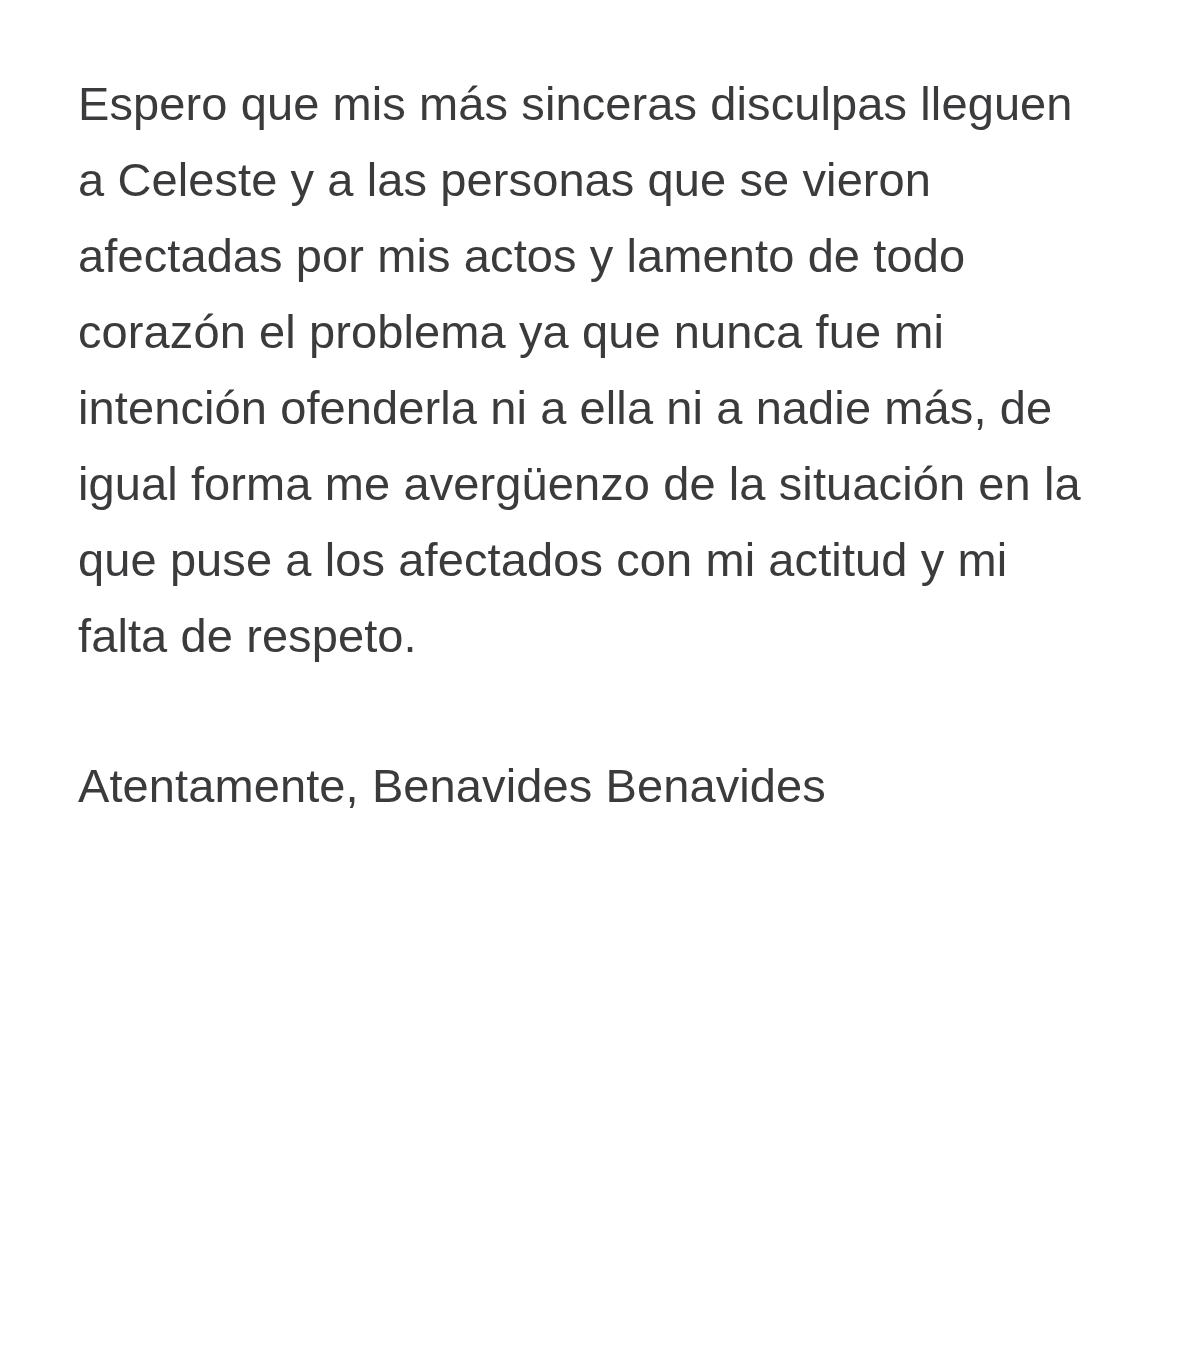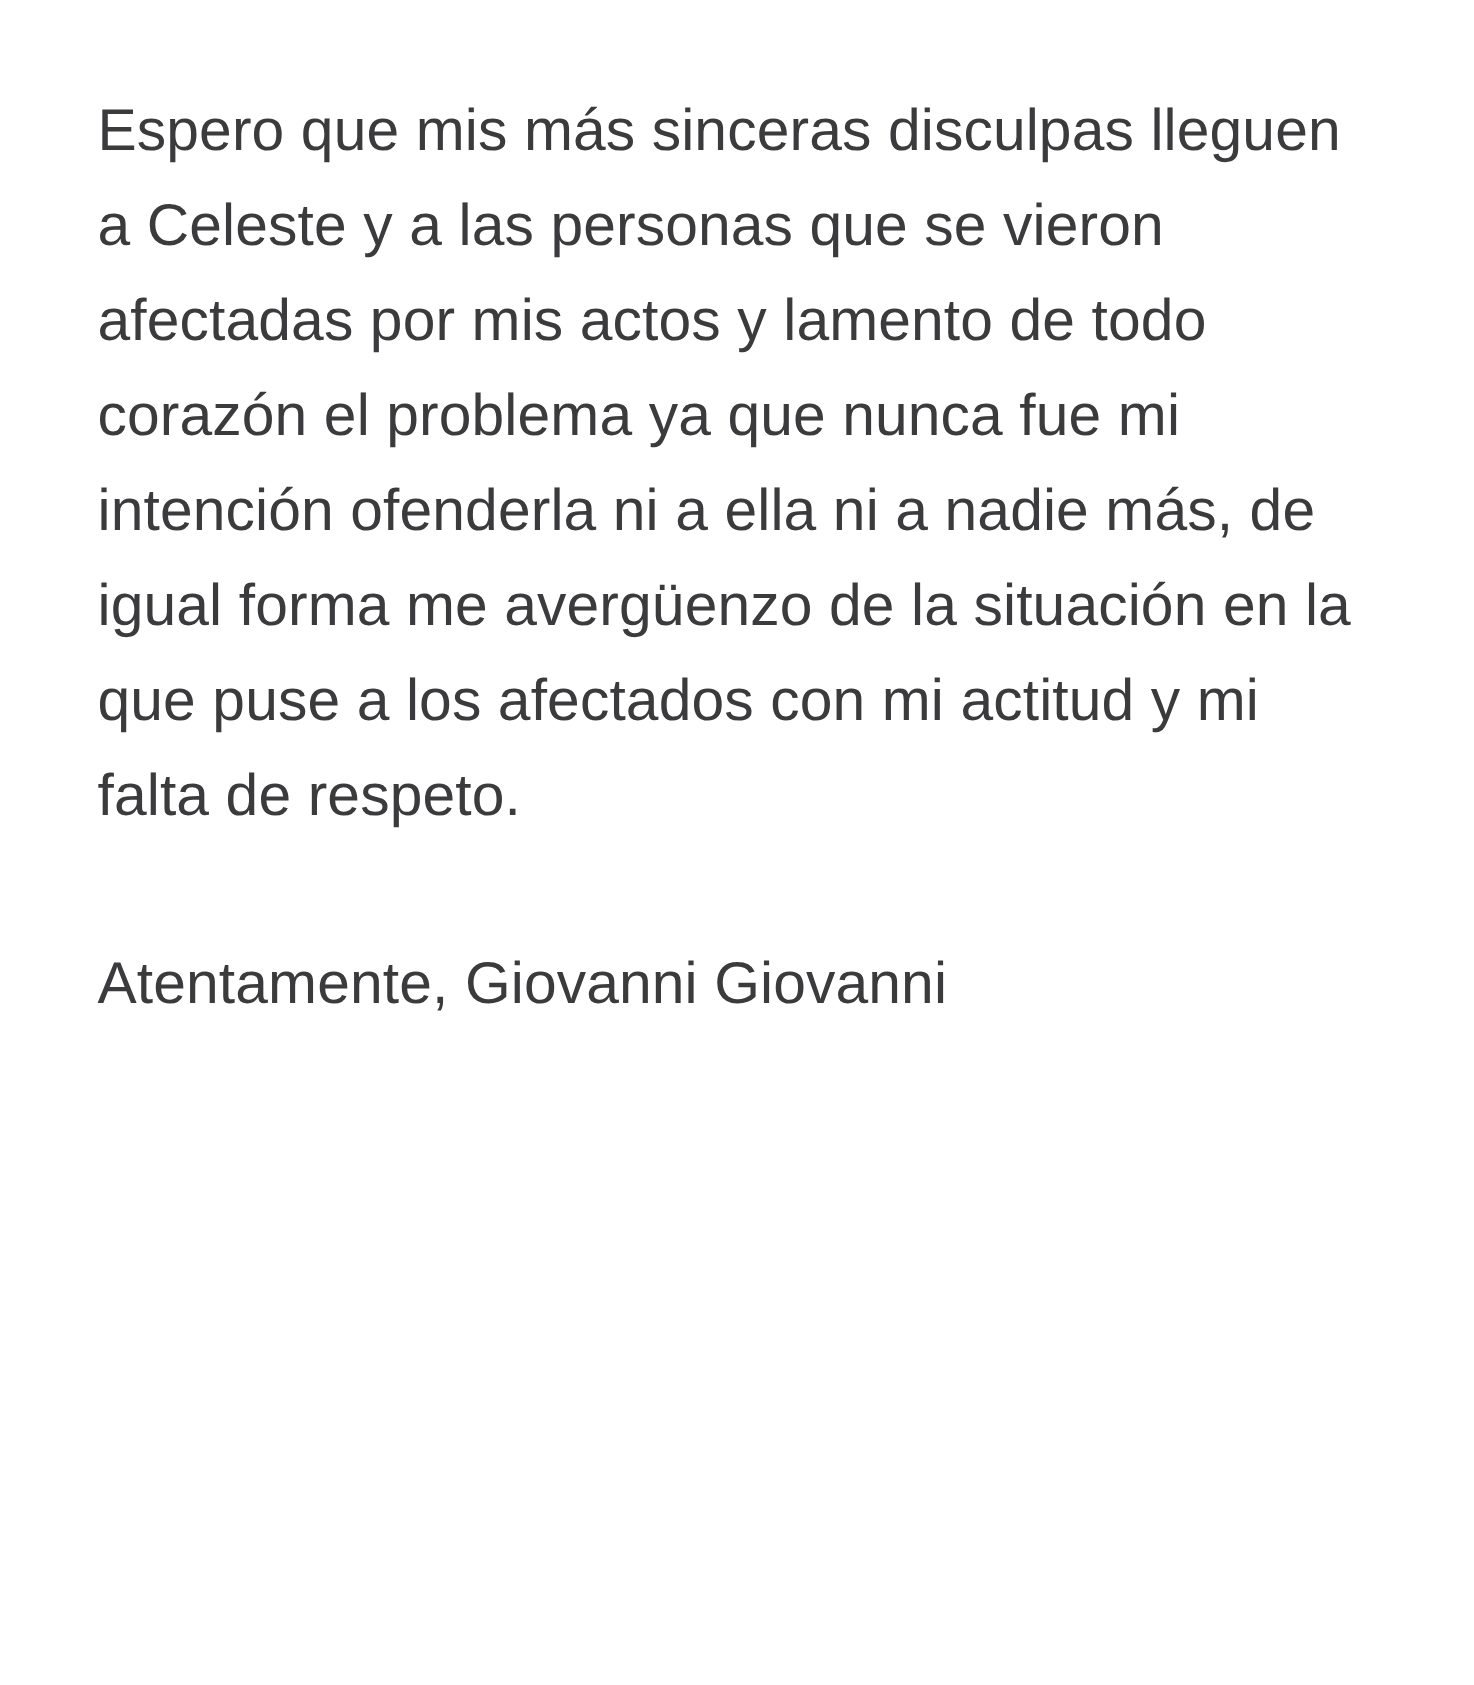--- a/index.html
+++ b/index.html
@@ -43,15 +43,15 @@
     line-height: 76px;
     letter-spacing: 0.1px;
   }
 </style>
 </head>
 <body>
 
 <div class="statement-card">
   <div class="statement-body">
     <p class="paragraph">Espero que mis más sinceras disculpas lleguen a Celeste y a las personas que se vieron afectadas por mis actos y lamento de todo corazón el problema ya que nunca fue mi intención ofenderla ni a ella ni a nadie más, de igual forma me avergüenzo de la situación en la que puse a los afectados con mi actitud y mi falta de respeto.</p>
-    <p class="signature">Atentamente, Giovanni Giovanni</p>
+    <p class="signature">Atentamente, Benavides Benavides</p>
   </div>
 </div>
 
 </body></html>

